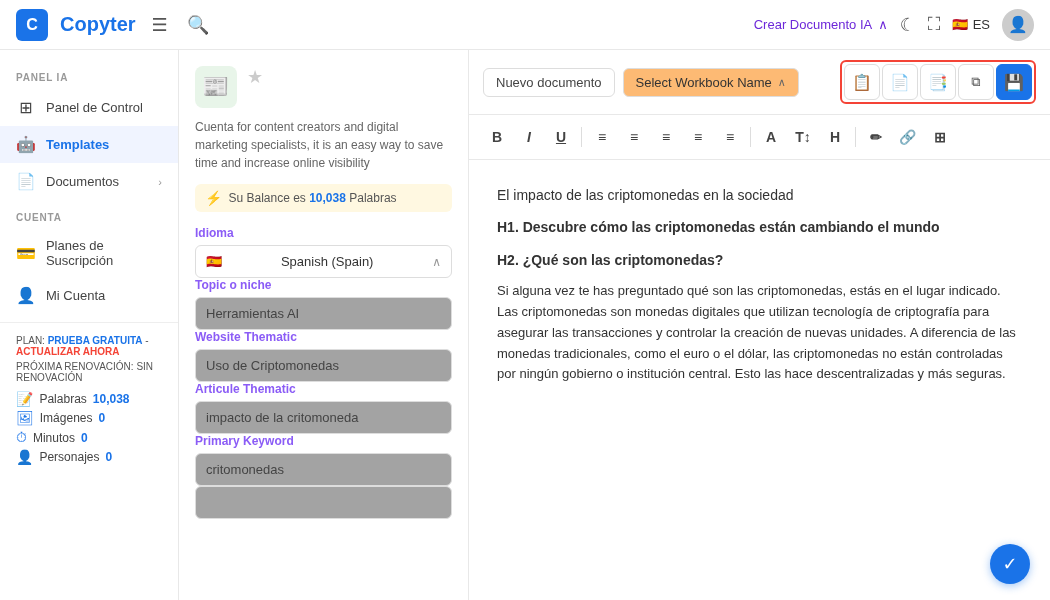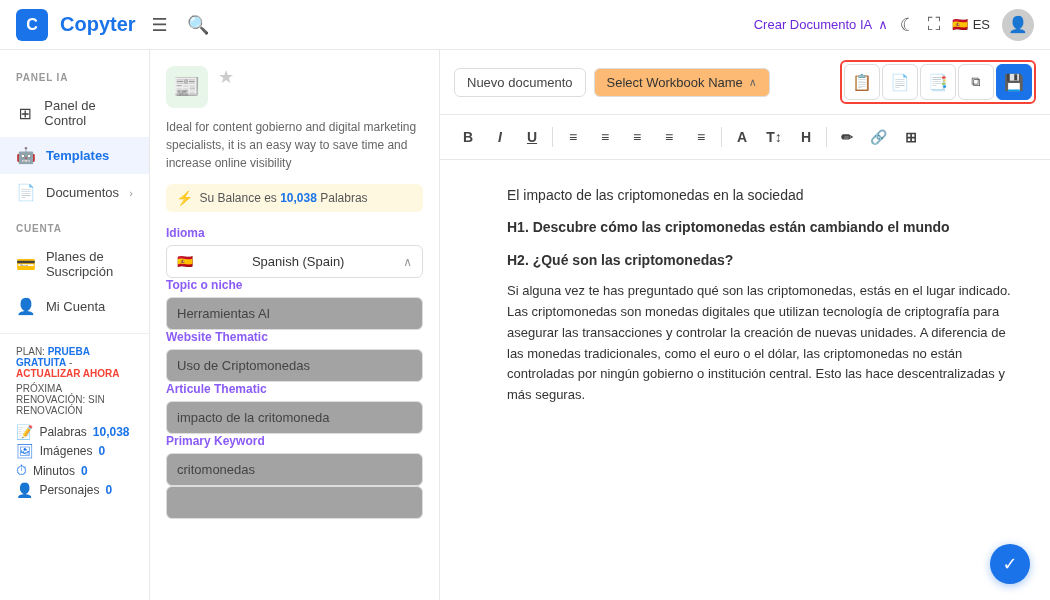--- a/index.html
+++ b/index.html
@@ -30,21 +30,21 @@
     .avatar {
       width: 32px; height: 32px; border-radius: 50%; background: #ccc;
       display: flex; align-items: center; justify-content: center; color: #666; font-size: 16px;
     }
 
     
     .main-layout { display: flex; flex: 1; overflow: hidden; }
 
     
     .sidebar {
-      width: 150px; background: #fff; border-right: 1px solid #e8e8e8;
+      width: 179px; background: #fff; border-right: 1px solid #e8e8e8;
       display: flex; flex-direction: column; padding: 16px 0; flex-shrink: 0; overflow-y: auto;
     }
     .sidebar-section-label {
       font-size: 10px; font-weight: 700; color: #999; letter-spacing: 0.8px;
       padding: 0 16px 6px 16px; margin-top: 6px;
     }
     .sidebar-item {
       display: flex; align-items: center; gap: 10px; padding: 9px 16px;
       cursor: pointer; color: #444; font-size: 13px; border-radius: 0;
       position: relative;
@@ -130,21 +130,21 @@
     .tb-btn {
       width: 28px; height: 28px; display: flex; align-items: center; justify-content: center;
       cursor: pointer; font-size: 14px; color: #444; border-radius: 4px; font-weight: 600;
       border: none; background: none;
     }
     .tb-sep { width: 1px; height: 20px; background: #ddd; margin: 0 2px; }
     .editor-content {
       flex: 1; overflow-y: auto; padding: 24px 28px; font-size: 13.5px;
       color: #333; line-height: 1.6; position: relative;
     }
-    .editor-content p { margin-bottom: 10px; margin-left: 39px; }
+    .editor-content p { margin-bottom: 10px; }
     .check-btn {
       position: absolute; bottom: 16px; right: 20px; width: 40px; height: 40px;
       background: #1a73e8; border-radius: 50%; display: flex; align-items: center;
       justify-content: center; cursor: pointer; color: #fff; font-size: 18px;
       box-shadow: 0 2px 8px rgba(26,115,232,0.4);
     }
   </style>
 </head>
 <body>
 
@@ -233,21 +233,21 @@
     </div>
   </div>
 
   <div class="middle-panel">
     <div class="tool-header">
       <div class="tool-icon-box">
         <span class="tool-icon-inner">📰</span>
       </div>
       <span class="tool-star">★</span>
     </div>
-    <p class="tool-desc">Ideal for content gobierno and digital marketing specialists, it is an easy way to save time and increase online visibility</p>
+    <p class="tool-desc">Cuenta for content creators and digital marketing specialists, it is an easy way to save time and increase online visibility</p>
 
     <div class="balance-bar">
       <span class="balance-icon">⚡</span>
       <span class="balance-text">
         <span>Su Balance es</span>
         <strong>10,038</strong>
         <span>Palabras</span>
       </span>
     </div>
 

